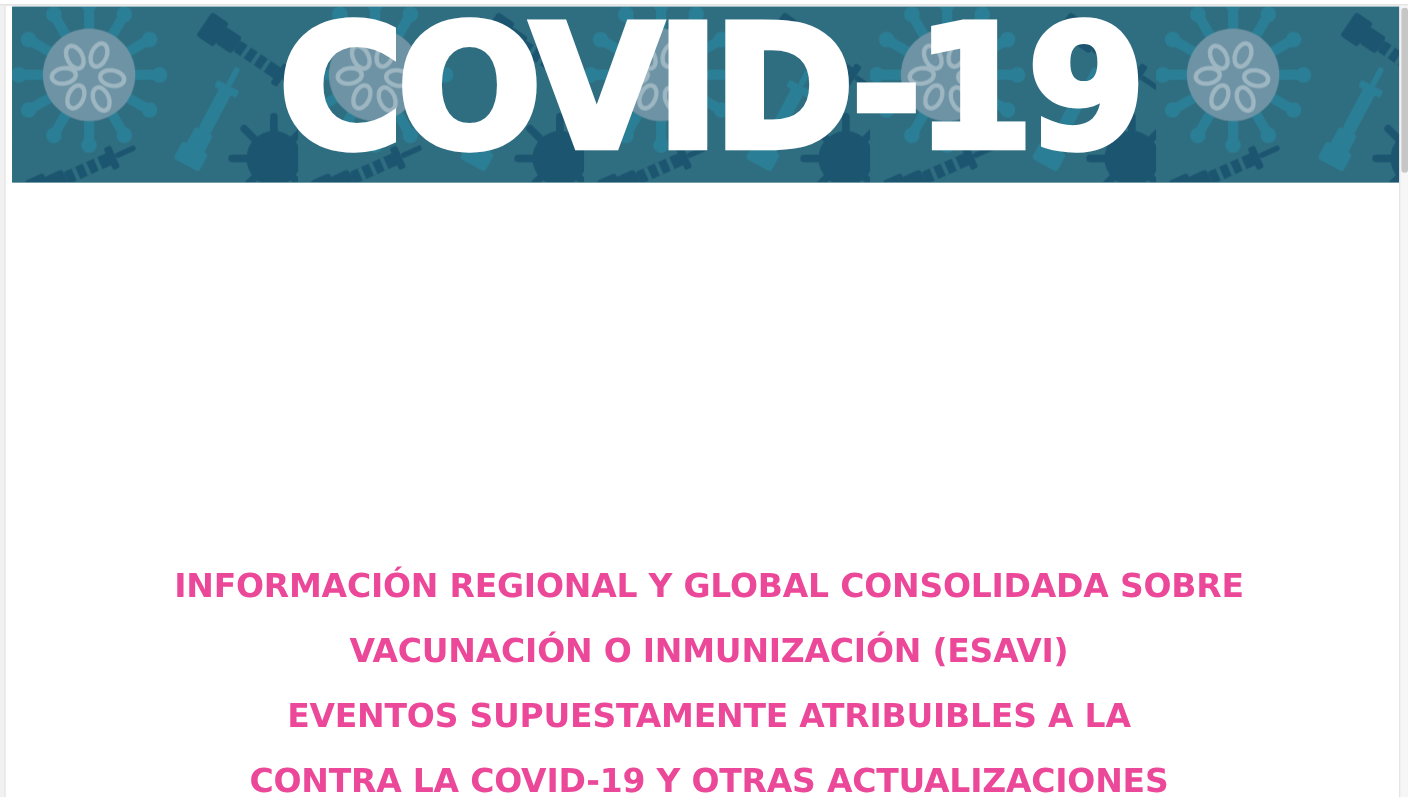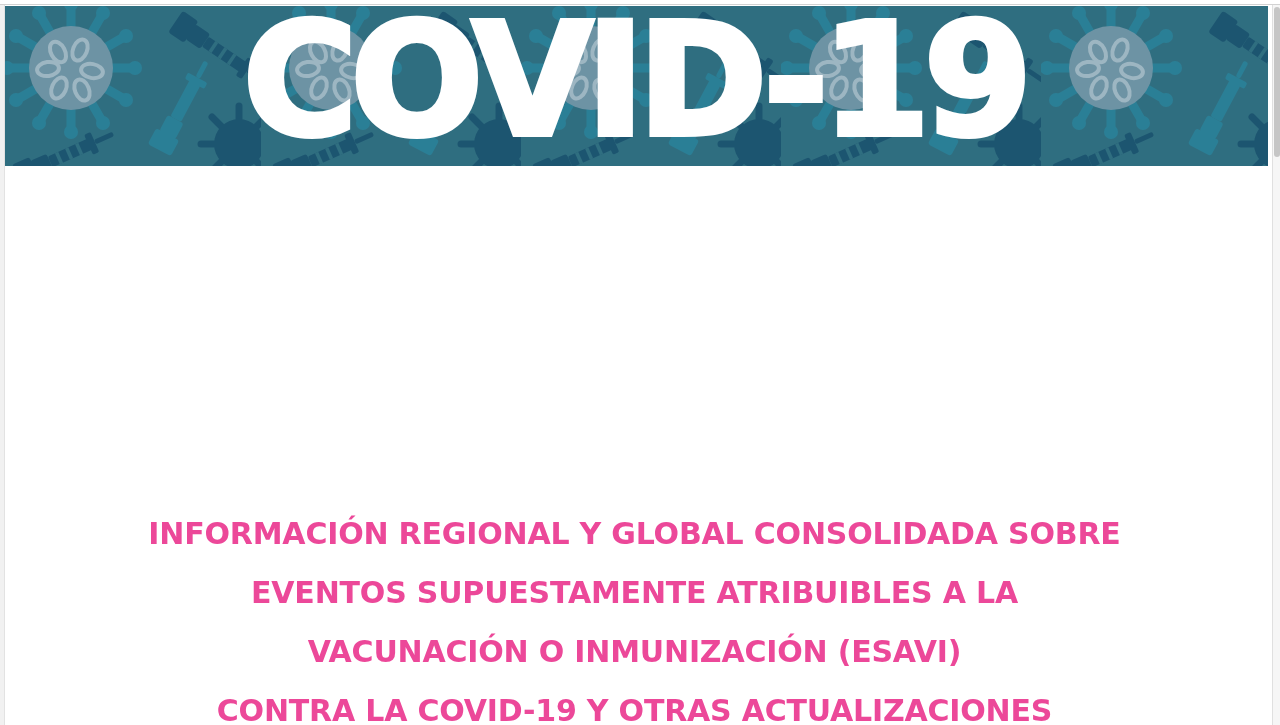--- a/index.html
+++ b/index.html
@@ -48,21 +48,21 @@
     position: absolute;
     left: 1px; top: 2px;
     width: 6px; height: 150px;
     background: #c6c6c6;
     border-radius: 3px;
   }
 
   
   .slide-page {
     position: absolute;
-    left: 1px; top: 6px;
+    left: 11px; top: 6px;
     width: 1267px; height: 558px;
     background: #ffffff;
     padding-left: 10px;
   }
 
   
   .banner {
     position: absolute;
     left: 0; top: 0;
     width: 1267px;
@@ -216,22 +216,22 @@
           </pattern>
         </defs>
         <rect width="1267" height="160" fill="url(#covidTile)"></rect>
       </svg>
 
       <div class="banner-title">COVID-19</div>
     </div>
 
     <div class="title-block">
       <div class="title-line">INFORMACIÓN REGIONAL Y GLOBAL CONSOLIDADA SOBRE</div>
+      <div class="title-line">VACUNACIÓN O INMUNIZACIÓN (ESAVI)</div>
       <div class="title-line">EVENTOS SUPUESTAMENTE ATRIBUIBLES A LA</div>
-      <div class="title-line">VACUNACIÓN O INMUNIZACIÓN (ESAVI)</div>
       <div class="title-line">CONTRA LA COVID-19 Y OTRAS ACTUALIZACIONES</div>
     </div>
 
   </div>
 
   <div class="chrome-top-strip"></div>
   <div class="chrome-left-strip"></div>
 
   <div class="scrollbar-track">
     <div class="scrollbar-thumb"></div>

